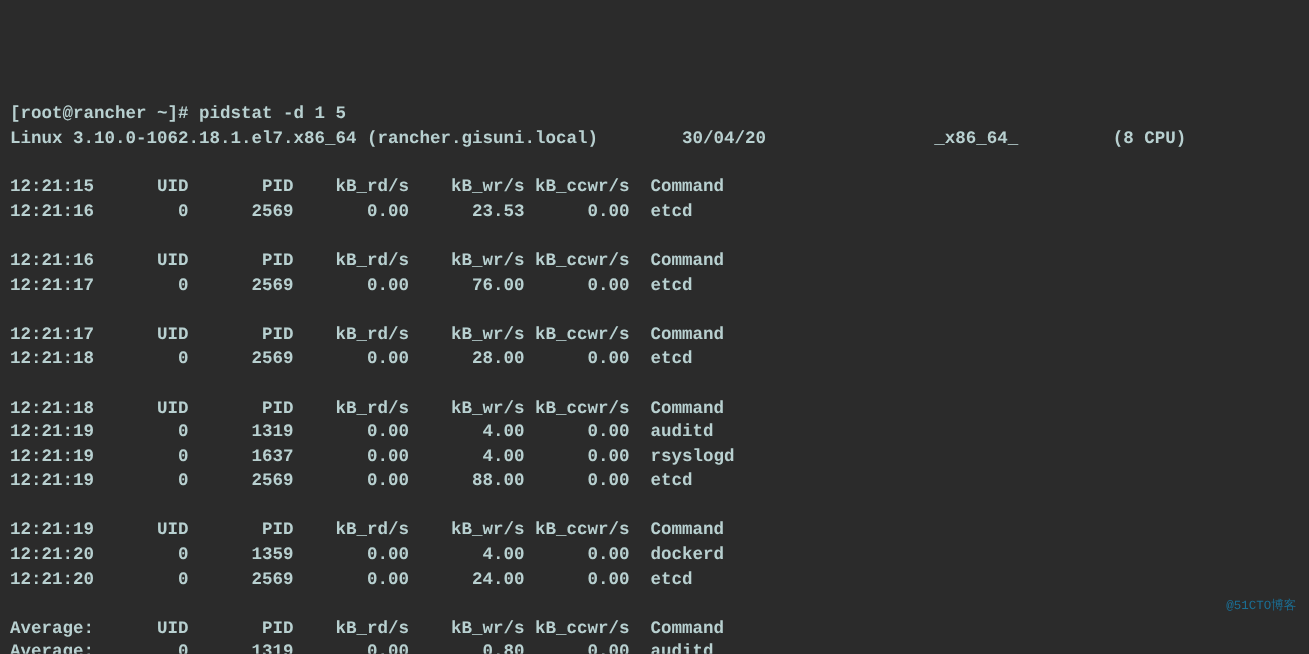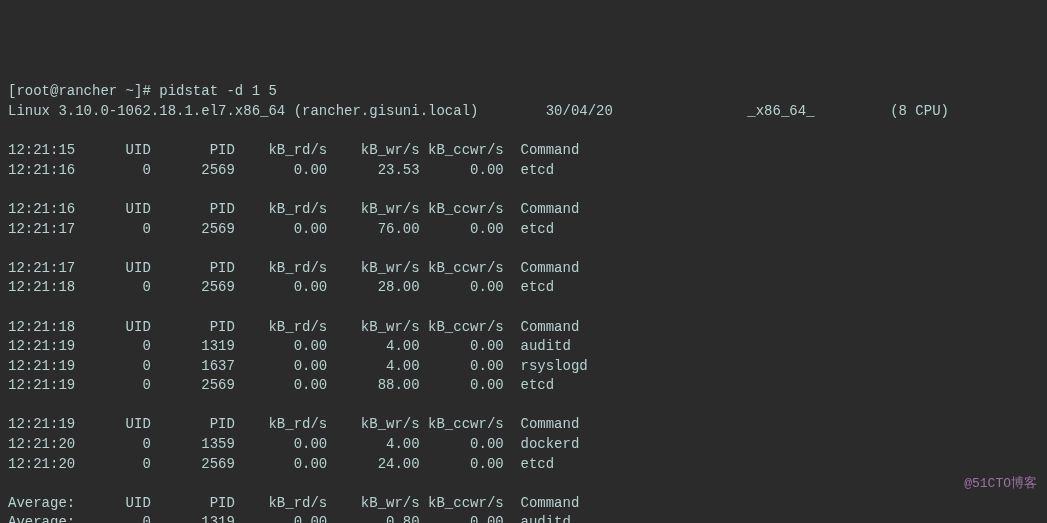--- a/index.html
+++ b/index.html
@@ -9,27 +9,27 @@
       font-family: "Consolas", "Monaco", "Courier New", monospace;
       font-size: 14px;
       line-height: 1.4;
       padding: 4px 8px;
       white-space: pre;
       width: 1047px;
       height: 523px;
       overflow: hidden;
       position: relative;
     }
-    .prompt-line, .sys-line, .row-line { white-space: pre; }
+    .prompt-line, .sys-line, .row-line { white-space: pre; font-weight: bold; }
     .watermark {
       position: absolute;
       right: 10px;
       bottom: 30px;
-      color: #f0abfc;
-      font-size: 13px;
+      color: #0ea5e9;
+      font-size: 10px;
       opacity: 0.55;
     }
   </style>
 </head>
 <body>
 
 
 
 <div id="terminal"><div class="prompt-line">[root@rancher ~]# pidstat -d 1 5</div><div class="sys-line">Linux 3.10.0-1062.18.1.el7.x86_64 (rancher.gisuni.local)        30/04/20                _x86_64_         (8 CPU)</div><div class="row-line">&nbsp;</div><div class="row-line">12:21:15      UID       PID    kB_rd/s    kB_wr/s kB_ccwr/s  Command</div><div class="row-line">12:21:16        0      2569       0.00      23.53      0.00  etcd</div><div class="row-line">&nbsp;</div><div class="row-line">12:21:16      UID       PID    kB_rd/s    kB_wr/s kB_ccwr/s  Command</div><div class="row-line">12:21:17        0      2569       0.00      76.00      0.00  etcd</div><div class="row-line">&nbsp;</div><div class="row-line">12:21:17      UID       PID    kB_rd/s    kB_wr/s kB_ccwr/s  Command</div><div class="row-line">12:21:18        0      2569       0.00      28.00      0.00  etcd</div><div class="row-line">&nbsp;</div><div class="row-line">12:21:18      UID       PID    kB_rd/s    kB_wr/s kB_ccwr/s  Command</div><div class="row-line">12:21:19        0      1319       0.00       4.00      0.00  auditd</div><div class="row-line">12:21:19        0      1637       0.00       4.00      0.00  rsyslogd</div><div class="row-line">12:21:19        0      2569       0.00      88.00      0.00  etcd</div><div class="row-line">&nbsp;</div><div class="row-line">12:21:19      UID       PID    kB_rd/s    kB_wr/s kB_ccwr/s  Command</div><div class="row-line">12:21:20        0      1359       0.00       4.00      0.00  dockerd</div><div class="row-line">12:21:20        0      2569       0.00      24.00      0.00  etcd</div><div class="row-line">&nbsp;</div><div class="row-line">Average:      UID       PID    kB_rd/s    kB_wr/s kB_ccwr/s  Command</div><div class="row-line">Average:        0      1319       0.00       0.80      0.00  auditd</div></div>
 <div class="watermark">@51CTO博客</div>

